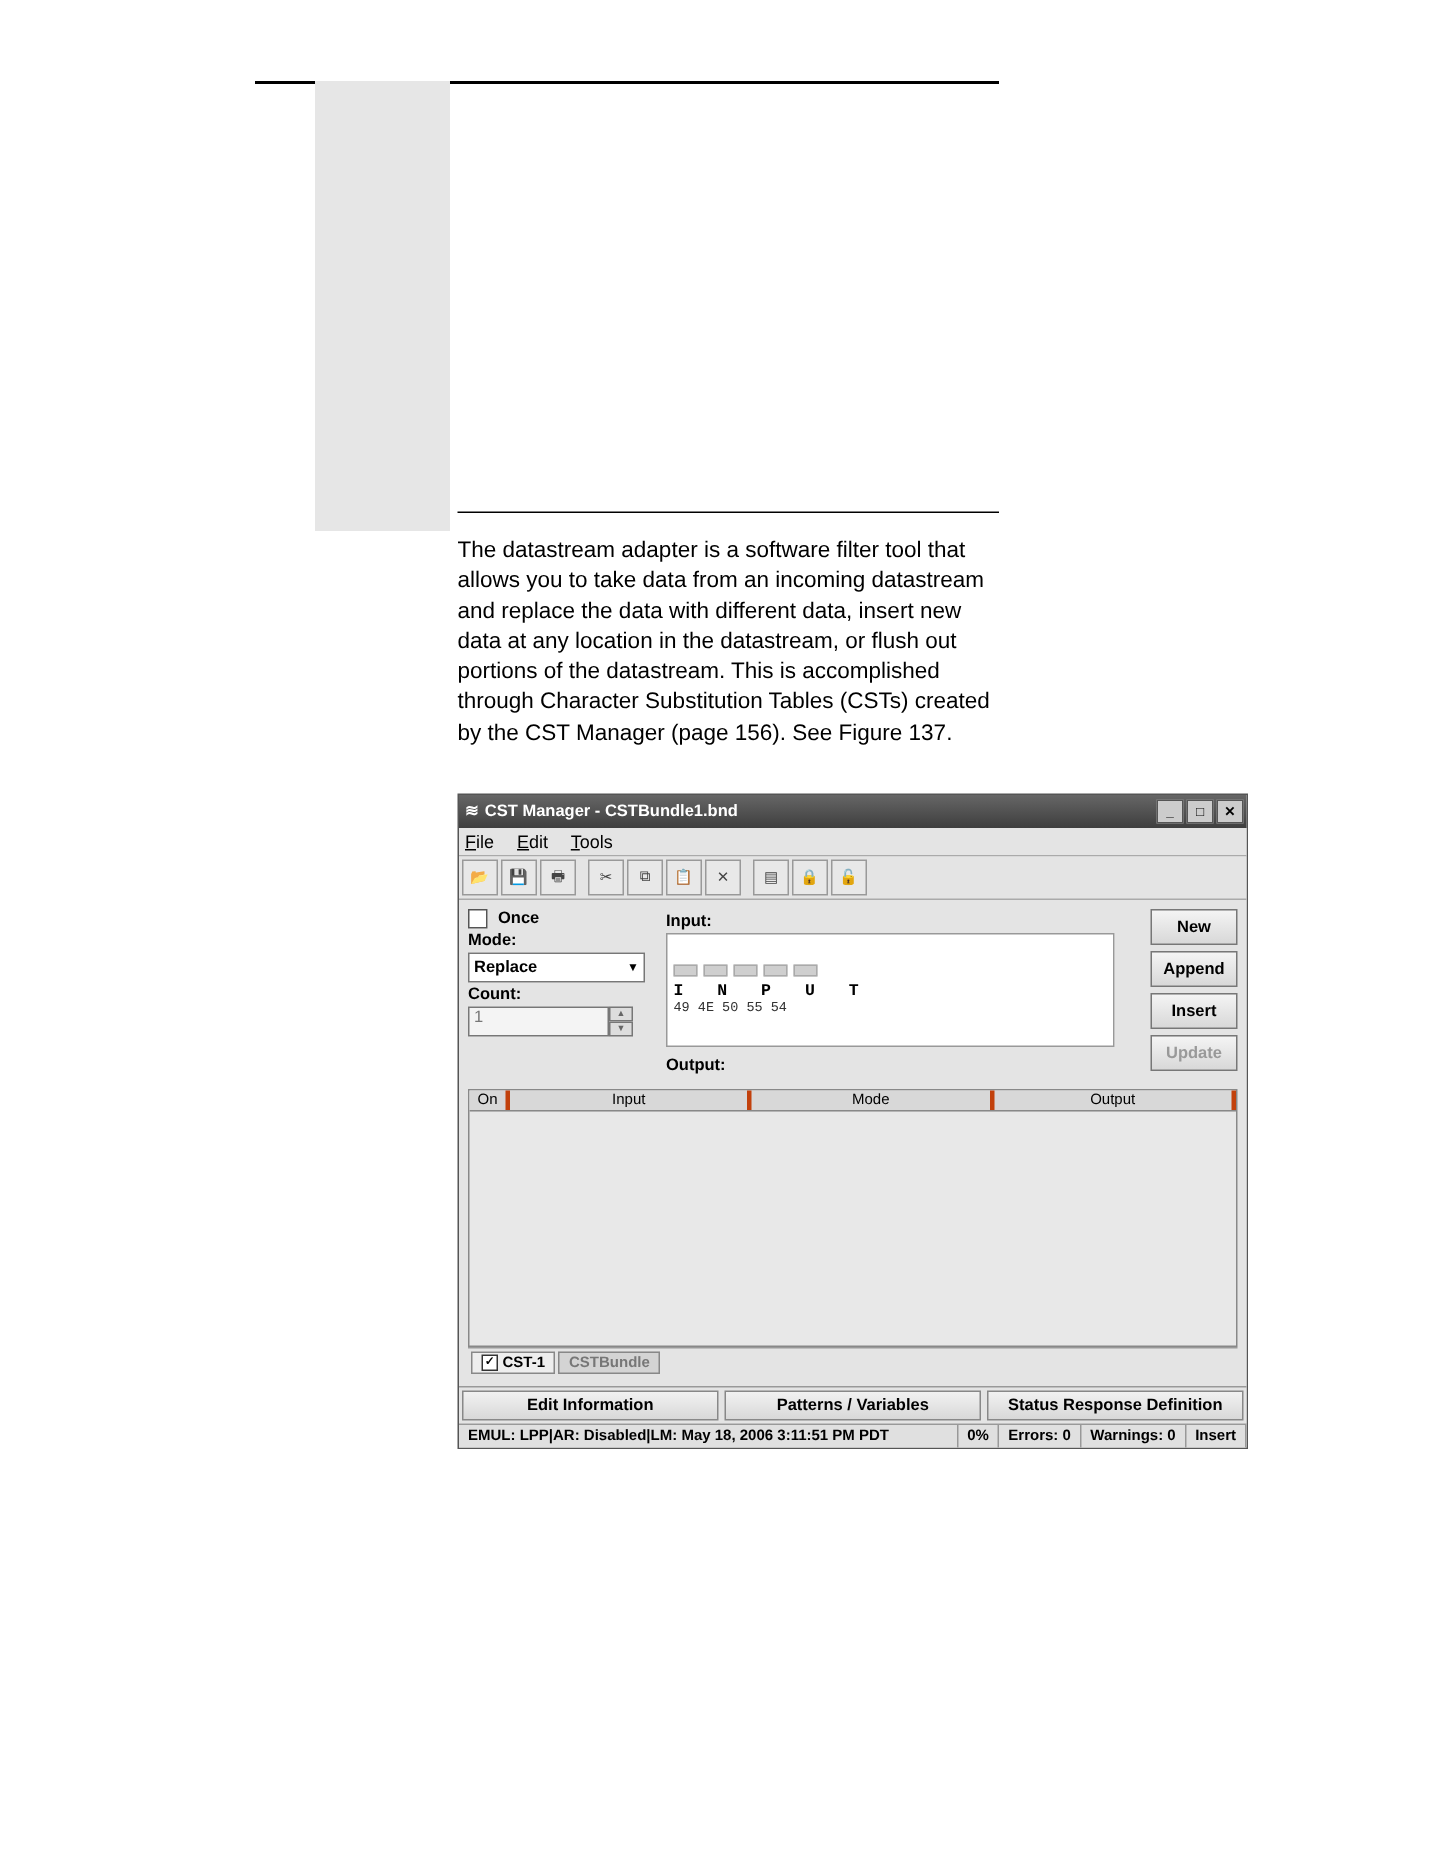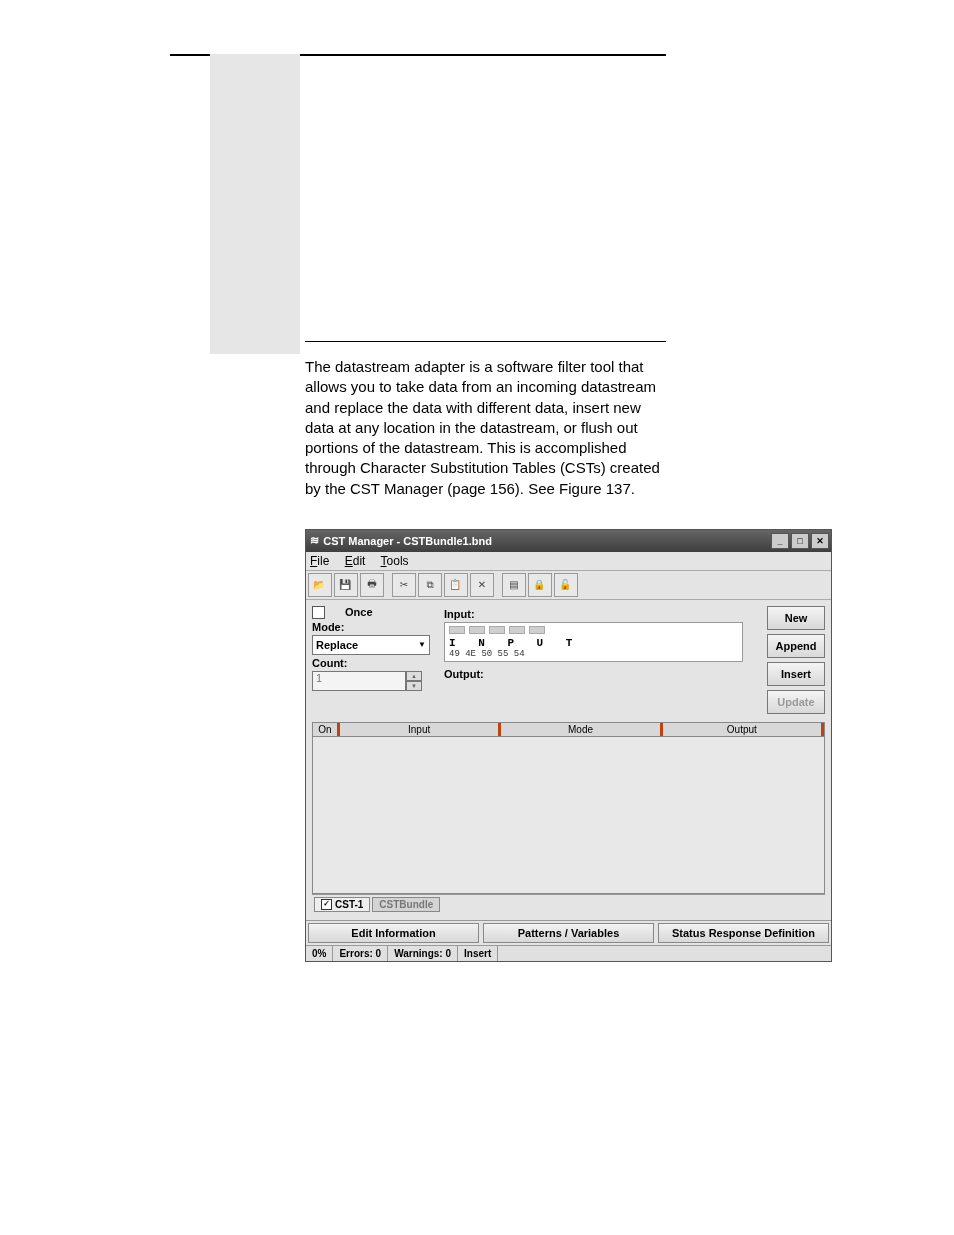--- a/index.html
+++ b/index.html
@@ -99,21 +99,21 @@
     font-size: 11px;
   }
   .controls-row {
     display: flex;
     gap: 12px;
   }
   .left-col { width: 120px; }
   .mid-col { flex: 1; }
   .right-col { width: 70px; display: flex; flex-direction: column; gap: 4px; }
   .lbl { font-weight: bold; display: block; margin-top: 2px; margin-bottom: 2px; }
-  .checkbox { display: flex; align-items: center; gap: 20px; font-weight: bold; }
+  .checkbox { display: flex; align-items: center; gap: 7px; font-weight: bold; }
   .cb { width: 11px; height: 11px; border: 1px solid #555; background: #fff; display:inline-block; }
   .select {
     border: 1px solid #777;
     background: #fff;
     height: 18px;
     width: 110px;
     display: flex; align-items: center; justify-content: space-between;
     padding: 0 3px;
     font-weight: bold;
   }
@@ -143,21 +143,21 @@
     background: linear-gradient(#f4f4f4,#d8d8d8);
     height: 22px;
     font-weight: bold;
     font-size: 11px;
     display: flex; align-items: center; justify-content: center; margin-left: 12px;
   }
   .btn.disabled { color: #999; }
   .hex-field {
     background: #fff;
     border: 1px solid #999;
-    padding: 2px 4px;
+    padding: 20px 4px;
     font-family: "Courier New", monospace;
     font-size: 11px;
   }
   .hex-field .chars { letter-spacing: 8px; font-weight: bold; }
   .hex-field .hex { font-size: 9px; color: #333; }
   .hex-field .boxes span {
     display:inline-block; width:14px; height:6px; background:#cfcfcf; border:1px solid #aaa; margin-right:4px;
   }
   .table-area {
     margin-top: 8px;
@@ -337,20 +337,21 @@
         </div>
       </div>
 
       <div class="pane-buttons">
         <div class="pbtn">Edit Information</div>
         <div class="pbtn">Patterns / Variables</div>
         <div class="pbtn">Status Response Definition</div>
       </div>
 
       <div class="statusbar">
+        <div class="stretch">EMUL: LPP|AR: Disabled|LM: May 18, 2006 3:11:51 PM PDT</div>
         <div>0%</div>
         <div>Errors: 0</div>
         <div>Warnings: 0</div>
         <div>Insert</div>
       </div>
     </div>
   </div>
 
 </div>
 

